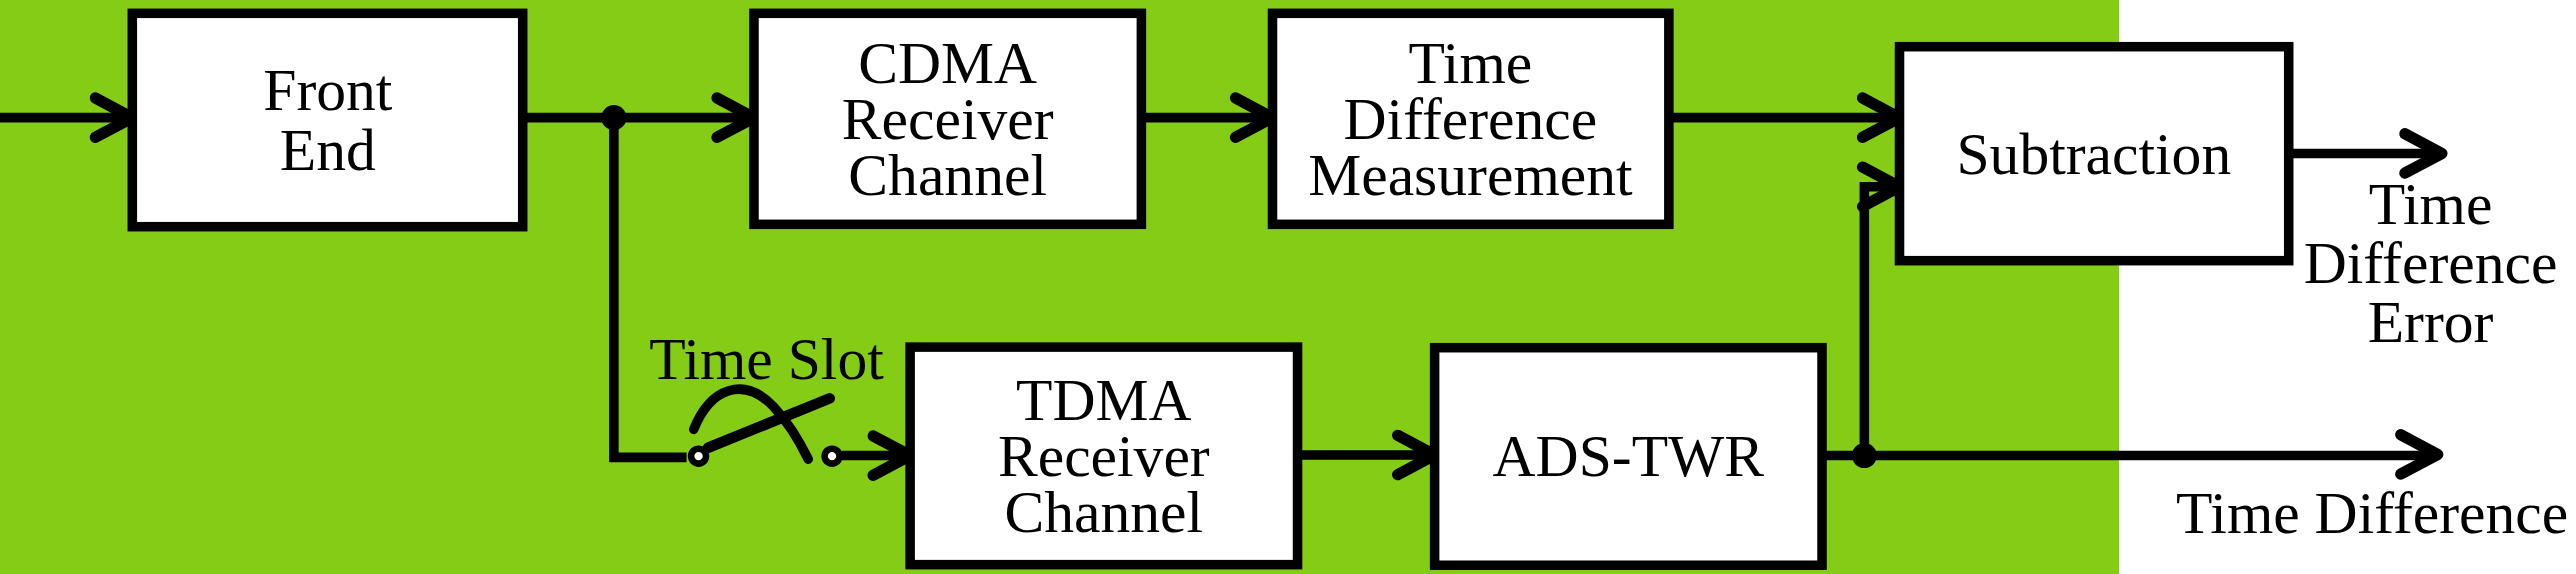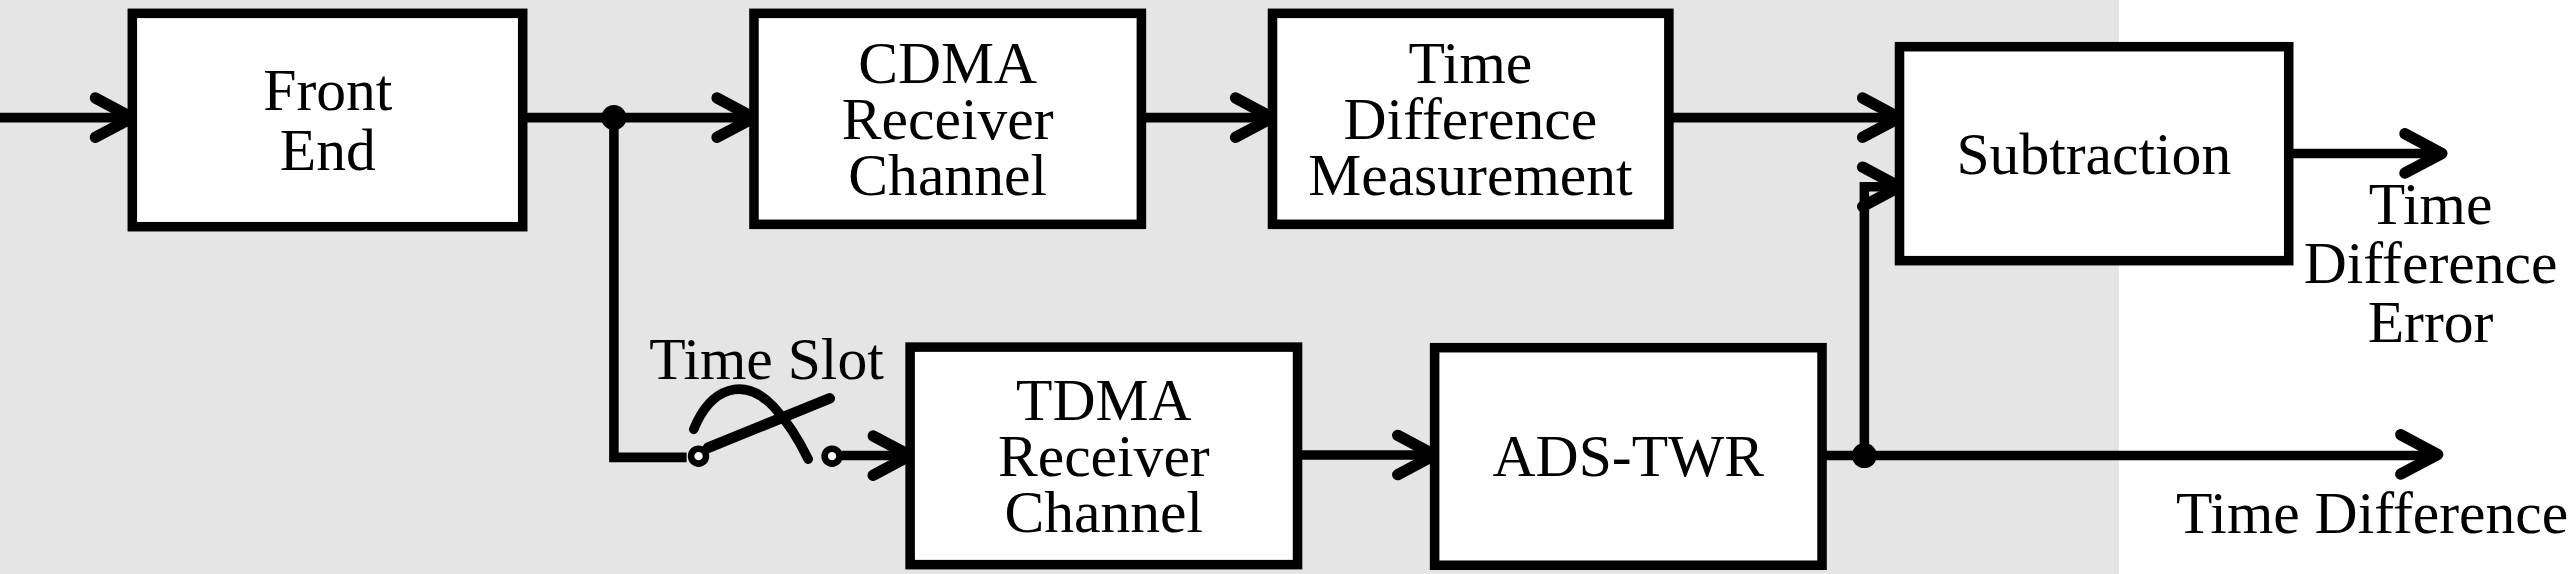--- a/index.html
+++ b/index.html
@@ -1,16 +1,16 @@
 <!DOCTYPE html>
 <html style="font-size:9.5px"><head>
 <meta charset="utf-8">
 <style>
   html, body { margin: 0; padding: 0; background: #ffffff; }
-  .stage { width: 2119px; height: 575px; position: relative; background: #e5e5e5; }
+  .stage { width: 2119px; height: 575px; position: relative; background: #84cc16; }
   svg { display: block; }
   
   .wire-line { stroke: #000000; stroke-width: 16; fill: none; }
   .wire-head { stroke: #000000; stroke-width: 19; fill: none;
                stroke-linecap: round; stroke-linejoin: round; }
   
   .block-rect { fill: #ffffff; stroke: #000000; stroke-width: 16; }
   
   .junction { fill: #000000; stroke: none; }
   

